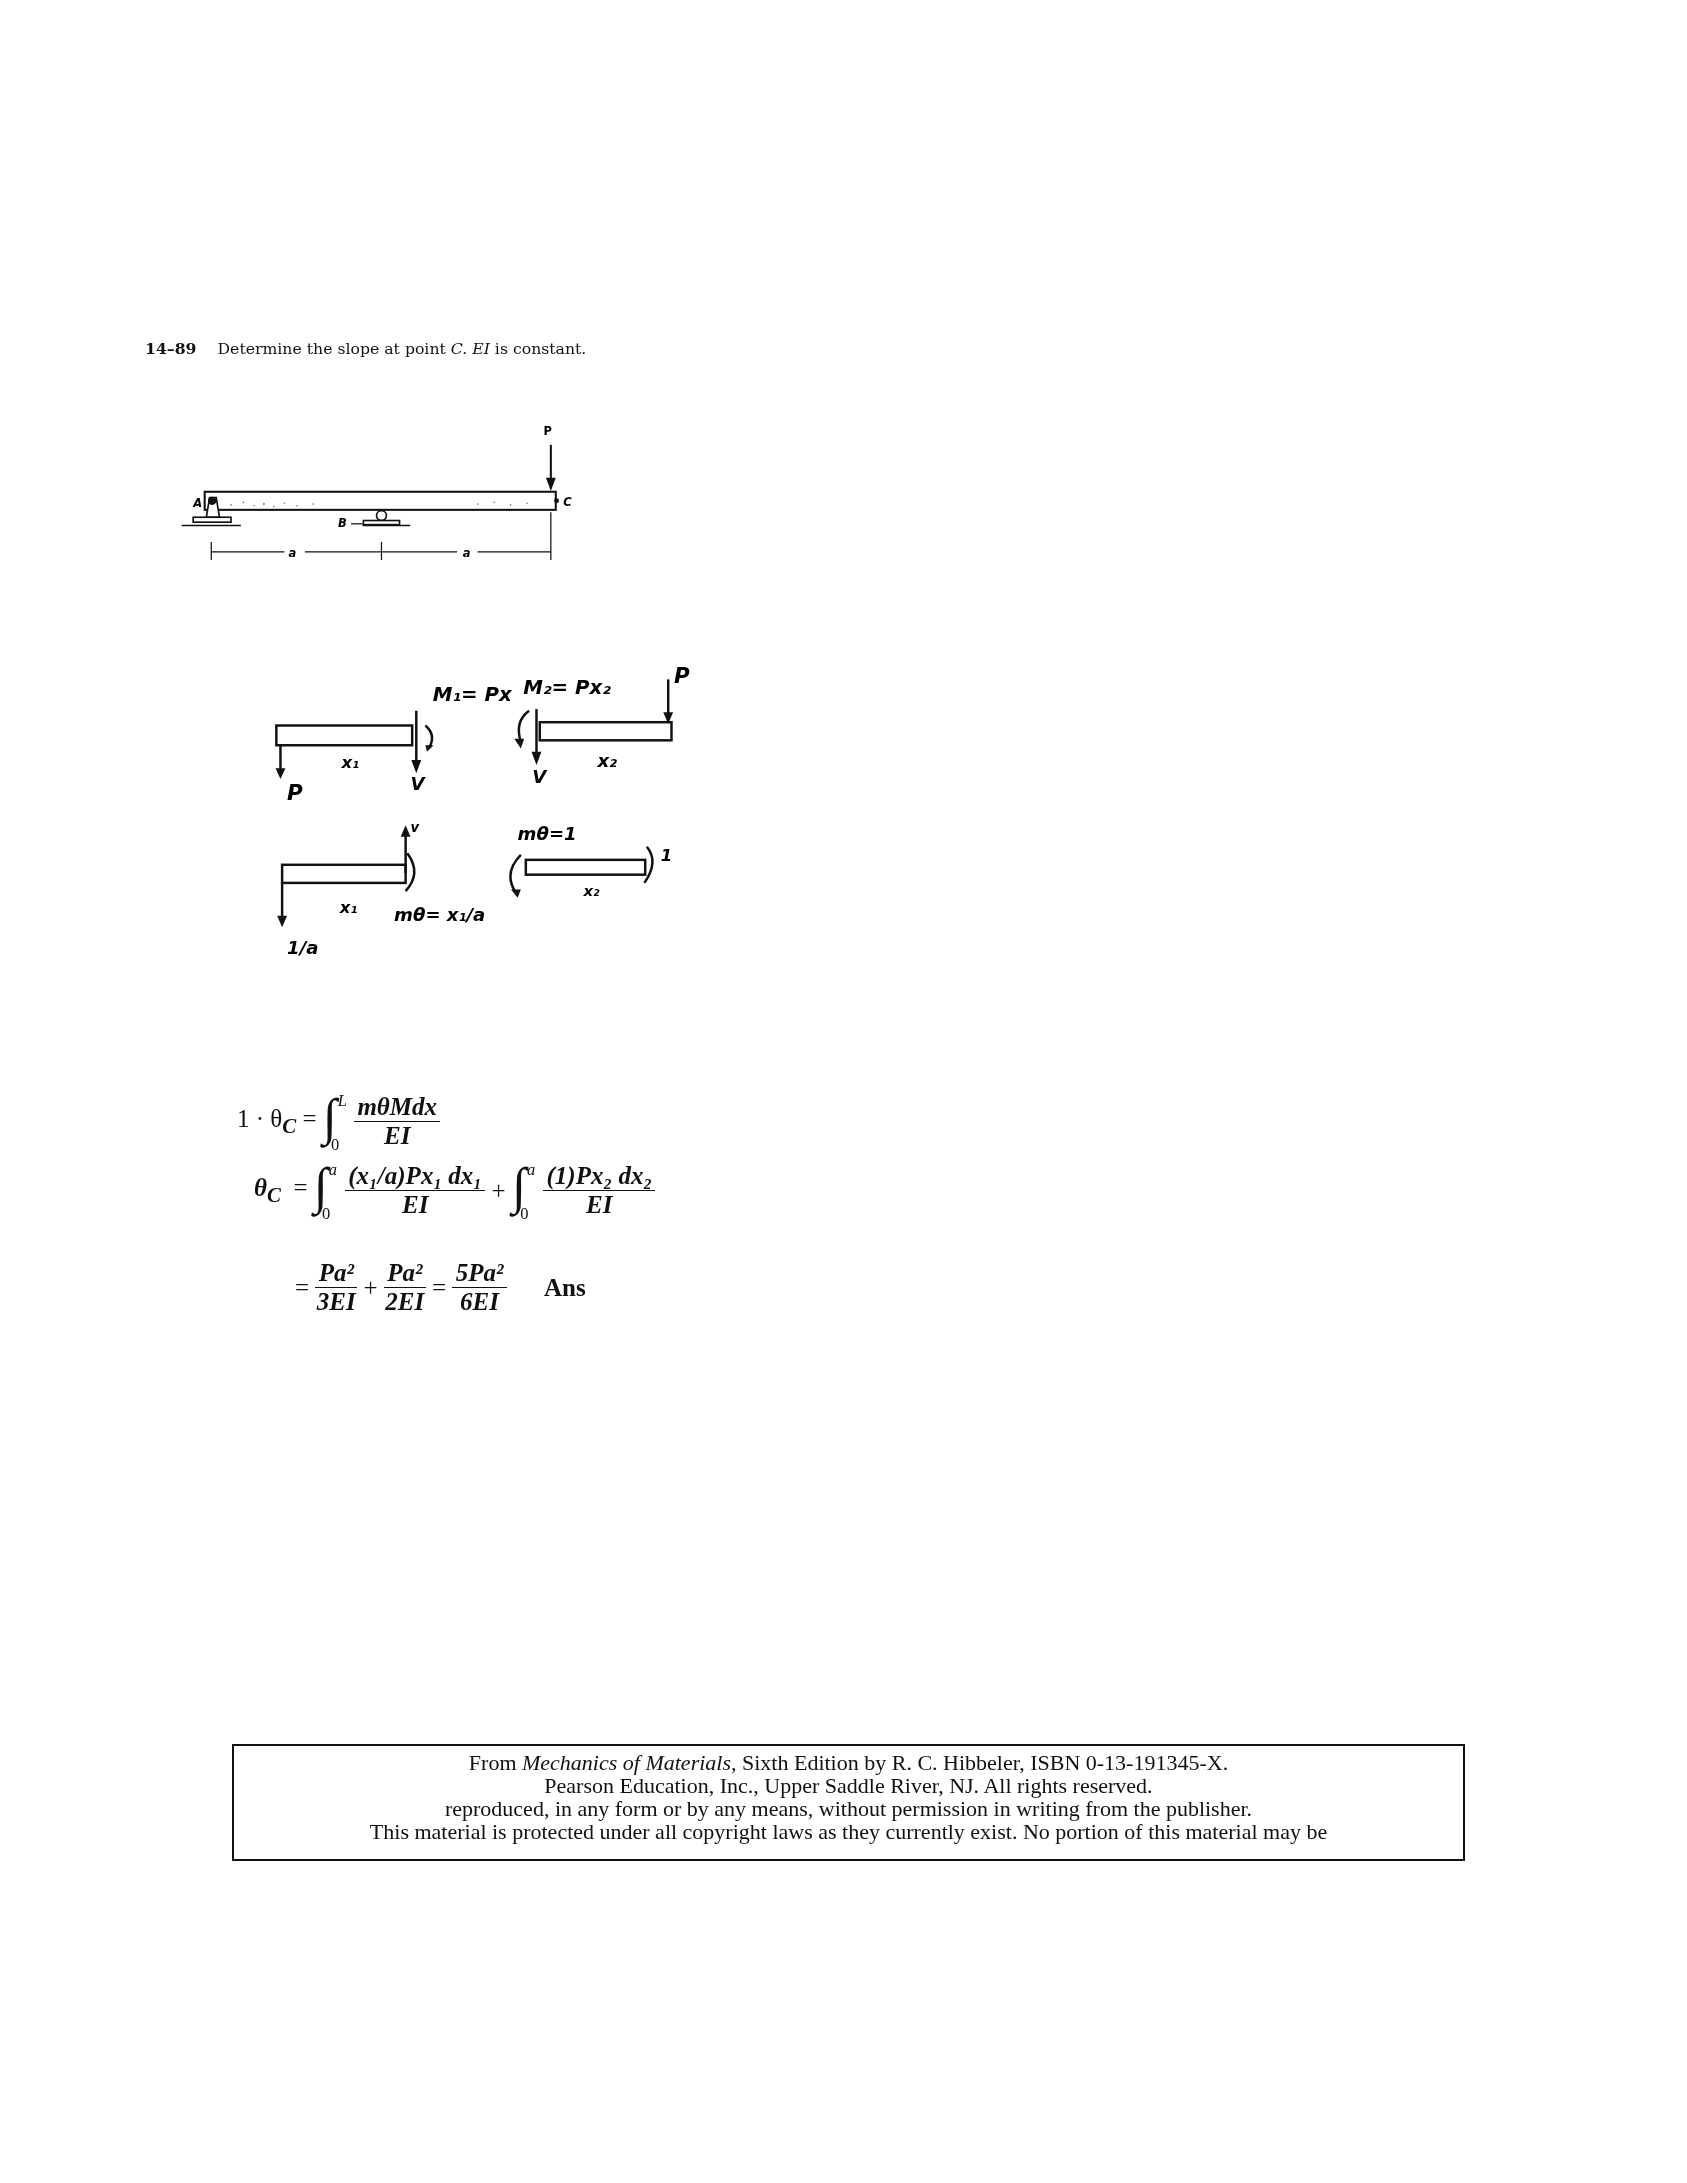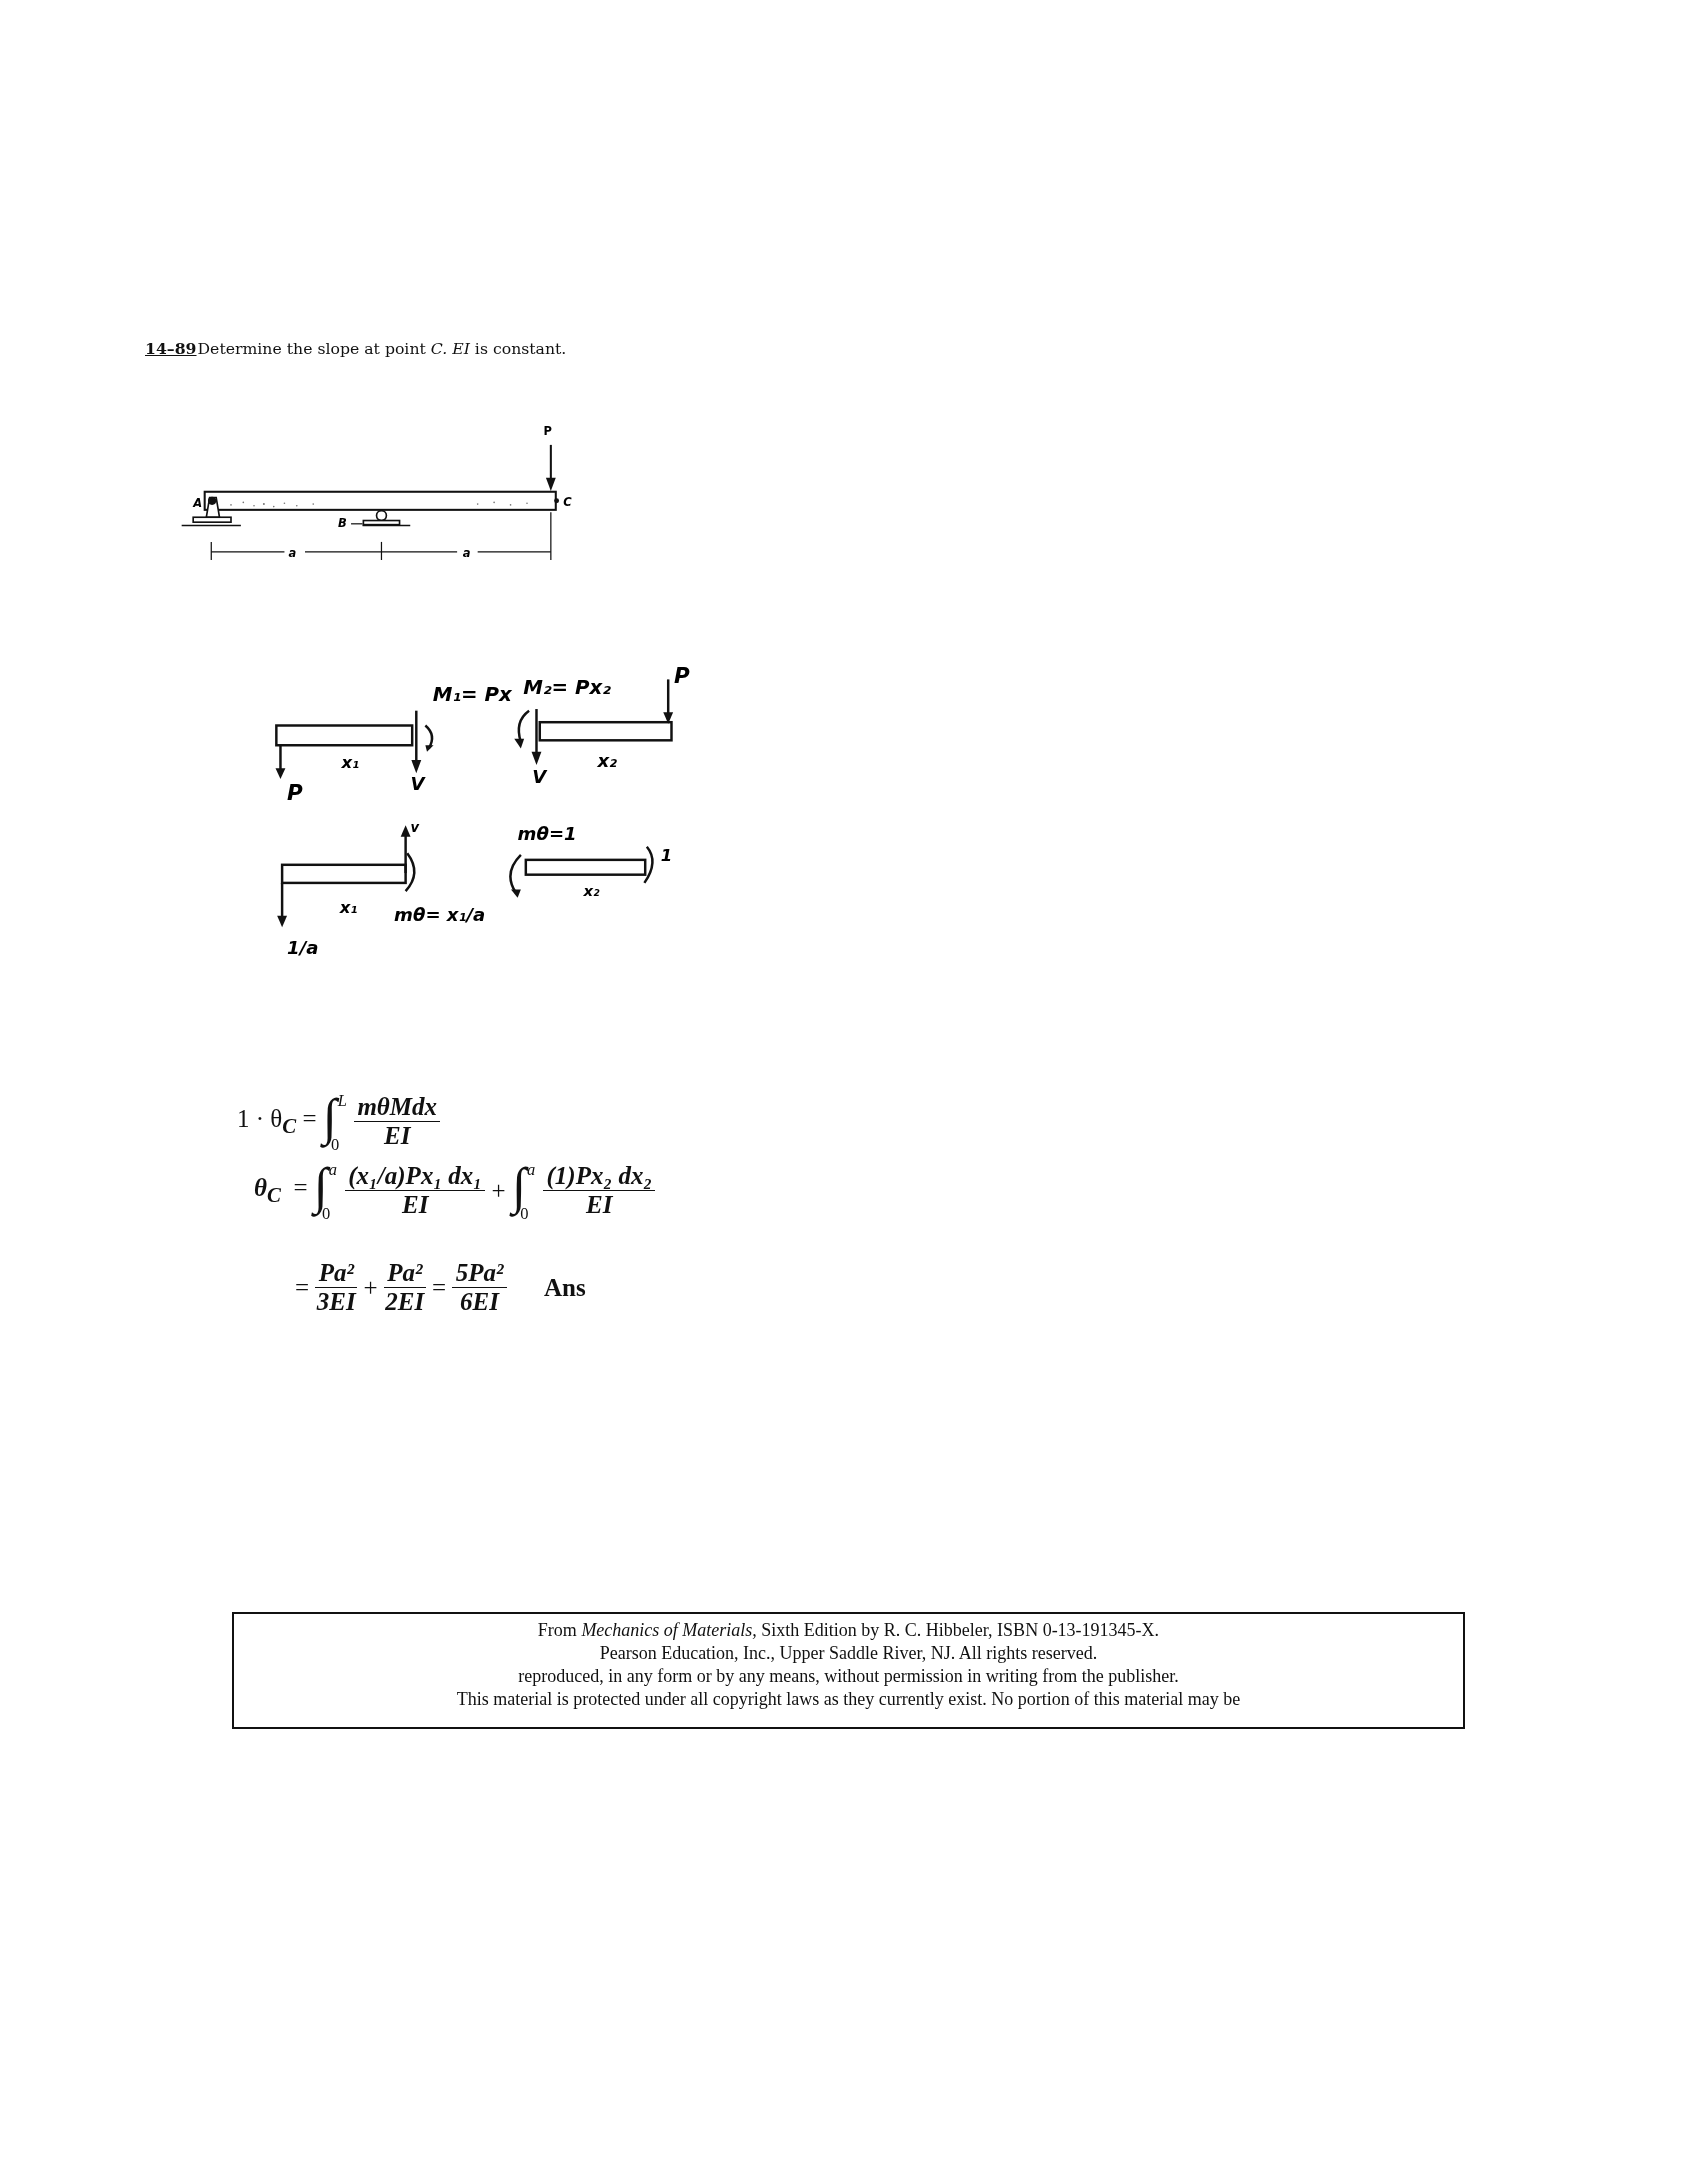--- a/index.html
+++ b/index.html
@@ -1,32 +1,32 @@
 <!DOCTYPE html>
 <html style="font-size:13px"><head>
   <meta charset="utf-8">
   <style>
     html, body { margin: 0; padding: 0; background: #ffffff; }
     body { width: 1687px; height: 2183px; position: relative; overflow: hidden; font-family: "Liberation Serif", serif; color: #111; }
     .abs { position: absolute; }
     .problem-line { left: 145px; top: 339px; font-family: "DejaVu Serif", serif; font-size: 15.7px; white-space: nowrap; }
-    .problem-line .num { font-weight: bold; margin-right: 1px; text-decoration: underline; }
+    .problem-line .num { font-weight: bold; margin-right: 21px; }
     .problem-line .it { font-style: italic; }
     svg text { font-family: "DejaVu Sans", sans-serif; }
     .hand { font-family: "DejaVu Sans", sans-serif; font-weight: bold; font-style: italic; }
     .eq { font-family: "Liberation Serif", serif; font-size: 25px; }
     .eq i { font-style: italic; font-weight: bold; }
     .frac { display: inline-block; vertical-align: middle; text-align: center; }
     .frac .n { display: block; padding: 0 3.3px; border-bottom: 1.6px solid #111; line-height: 28px; font-family: Liberation Serif, serif; }
     .frac .d { display: block; line-height: 28px; }
     .intg { display: inline-block; vertical-align: middle; position: relative; width: 25px; height: 54px; }
     .intg .s { position: absolute; left: 0; top: -6.6px; font-size: 51px; line-height: 58px; }
     .intg .up { position: absolute; left: 15px; top: -3.3px; font-size: 16.5px; font-style: italic; }
     .intg .lo { position: absolute; left: 8.2px; top: 40px; font-size: 16.5px; }
-    .copyright { left: 232px; top: 1612px; width: 1233px; height: 117px; border: 2.5px solid #111; box-sizing: border-box; text-align: center; font-family: "Liberation Serif", serif; font-size: 18px; line-height: 23px; padding-top: 5px; }
+    .copyright { left: 232px; top: 1744px; width: 1233px; height: 117px; border: 2.5px solid #111; box-sizing: border-box; text-align: center; font-family: "Liberation Serif", serif; font-size: 22px; line-height: 23px; padding-top: 5px; }
     .copyright div { white-space: nowrap; }
   </style>
 </head>
 <body>
 
 <div class="abs problem-line">
   <span class="num">14–89</span><span>Determine the slope at point </span><span class="it">C.</span><span> </span><span class="it">EI</span><span> is constant.</span>
 </div>
 
 <svg class="abs" style="left:165px;top:412px" width="428" height="148" viewBox="0 0 520 180">

